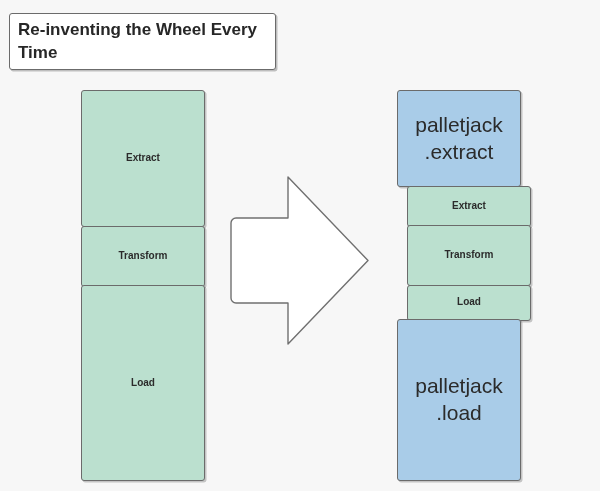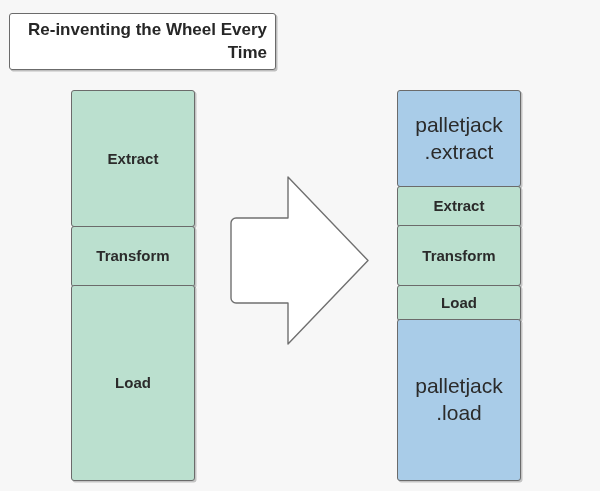--- a/index.html
+++ b/index.html
@@ -23,21 +23,21 @@
   .title-card {
     position: absolute;
     box-sizing: border-box;
     background: #ffffff;
     border: 1.5px solid #6b6b6b;
     border-radius: 3px;
     box-shadow: 1.5px 1.5px 0 rgba(120,120,120,0.45);
     display: flex;
     align-items: center;
     justify-content: center;
-    text-align: right;
+    text-align: left;
     color: #272727;
     font-size: 17px;
     font-weight: bold;
     line-height: 1.33;
     padding: 0 8px;
   }
   #title-left  { left: 9px;   top: 13px; width: 267px; height: 57px; }
   #title-right { left: 324px; top: 13px; width: 267px; height: 57px; }
 
   
@@ -59,22 +59,23 @@
     justify-content: center;
     text-align: center;
     color: #2b2b2b;
     line-height: 1.28;
     white-space: pre-line;
   }
   .block.green { background: #bbe0cf; }
   .block.blue  { background: #a9cce8; }
 
   .block.etl {
-    font-size: 15px;
+    font-size: 10px;
     font-weight: bold;
+    margin-left: 10px;
   }
   .block.api {
     font-size: 21px;
     font-weight: normal;
   }
 
   
   #left-extract   { height: 137px; }
   #left-transform { height: 61px;  margin-top: -1.5px; }
   #left-load      { height: 196px; margin-top: -1.5px; }

